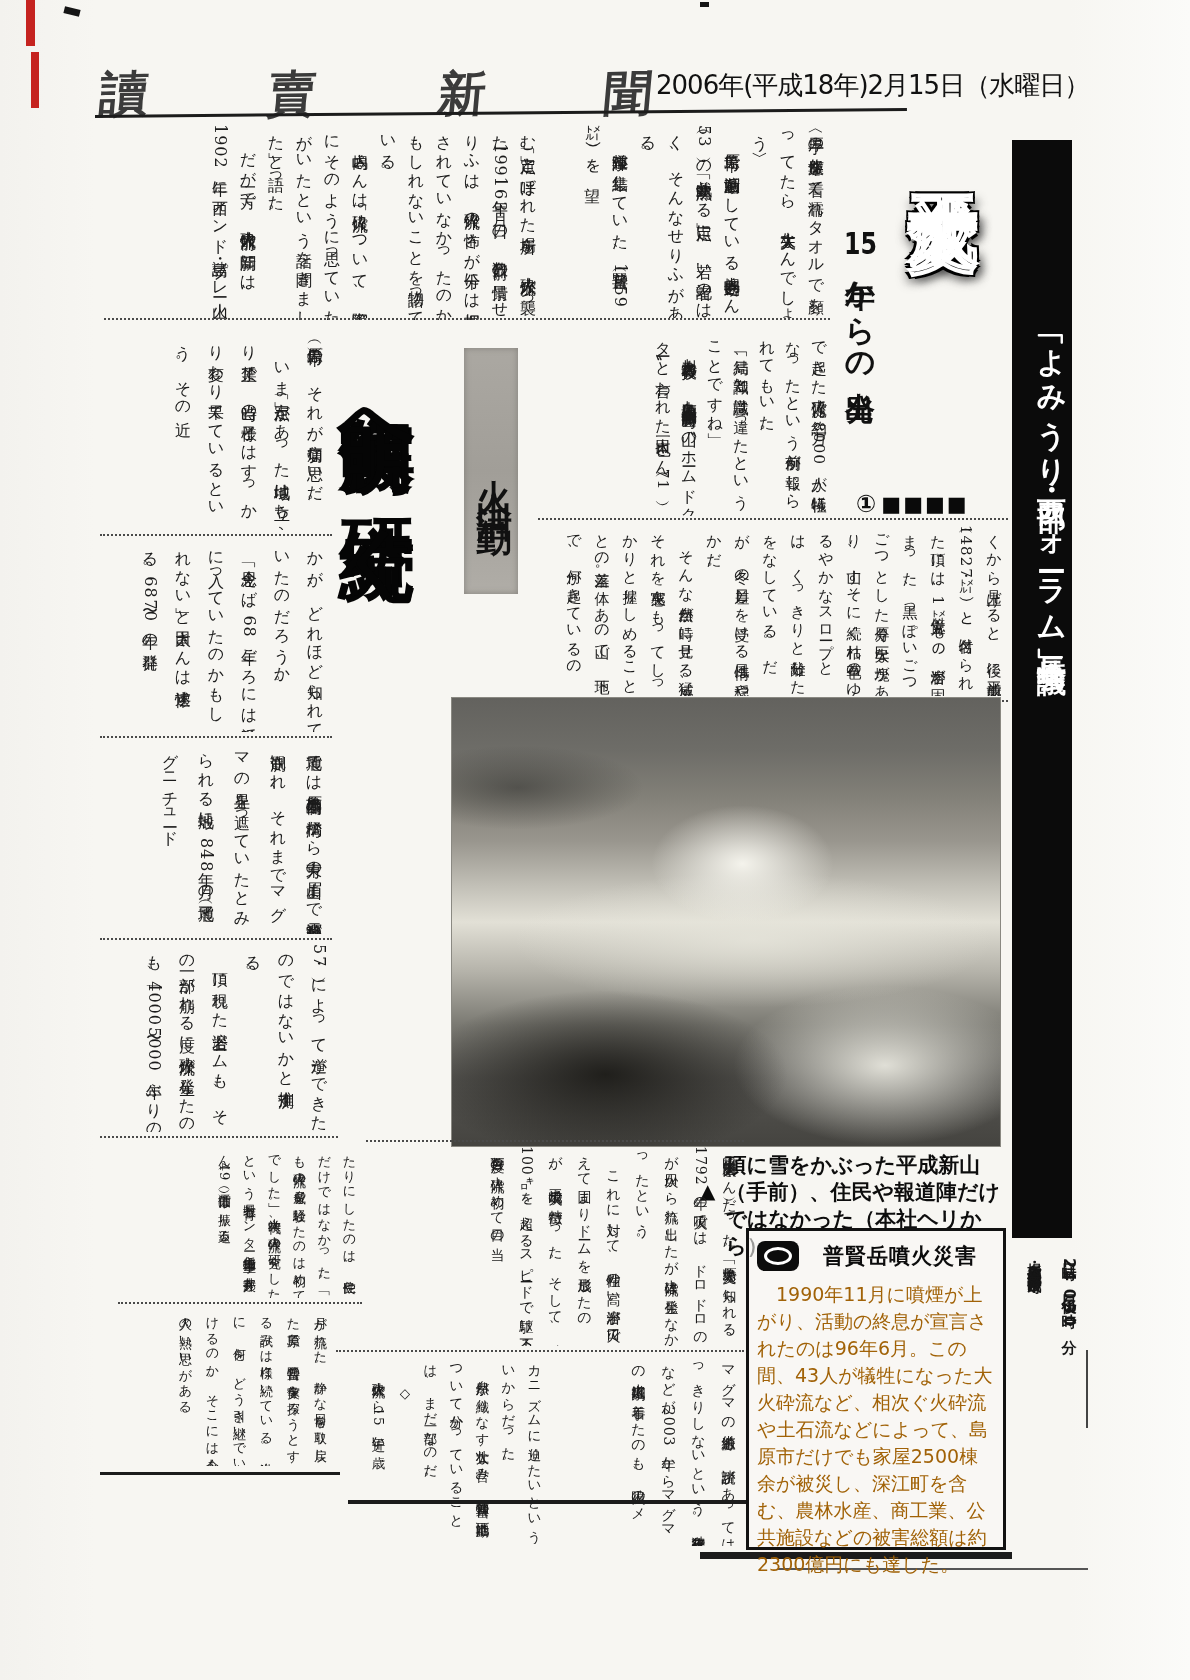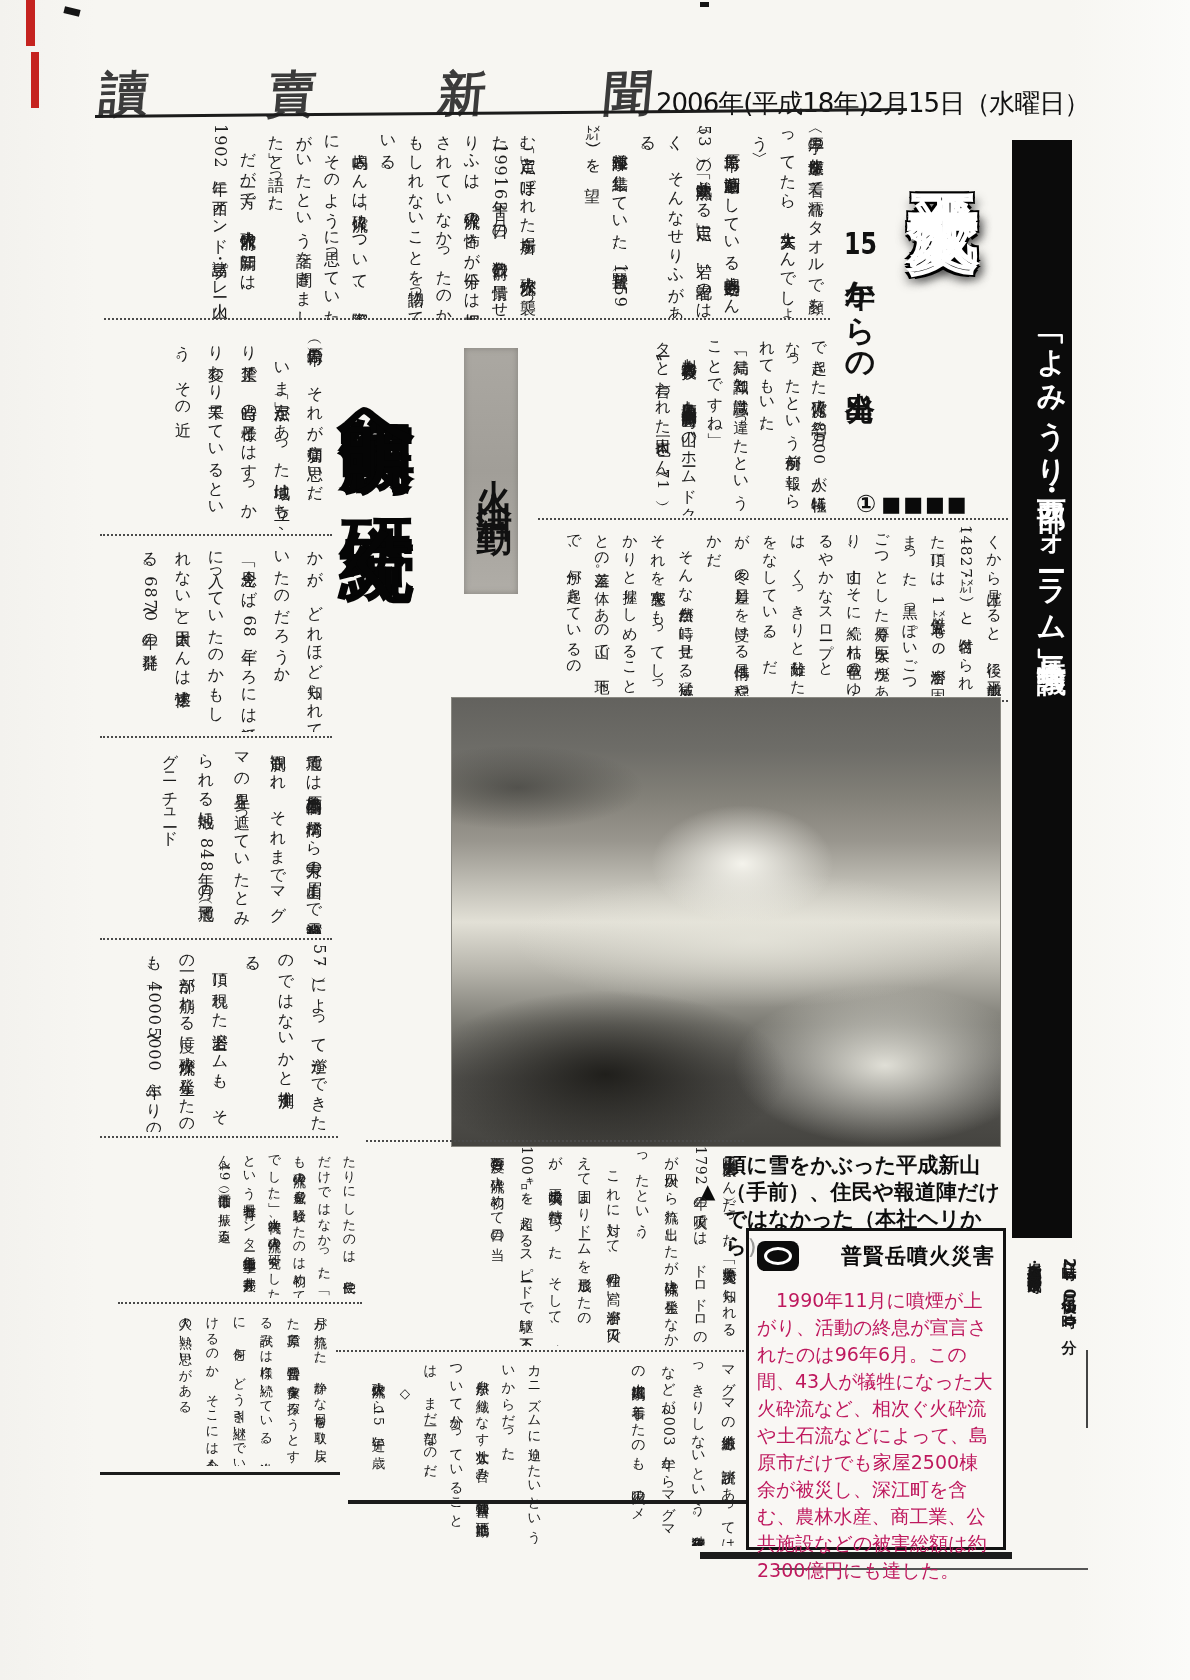--- a/index.html
+++ b/index.html
@@ -15,21 +15,21 @@
     font-family:"DejaVu Serif","Liberation Serif",serif;color:#1b1b1b;
   }
   .dotted{position:absolute;border-top:2px dotted #4a4a4a;height:0;}
   .rule{position:absolute;background:#1c1c1c;}
   .logo-char{
     position:absolute;top:62px;font-size:48px;font-weight:700;color:#222;
     font-family:"DejaVu Serif","Liberation Serif",serif;transform:skewX(-6deg) rotate(-1deg);
     opacity:.88;
   }
   .masthead-date{
-    position:absolute;top:86px;font-size:26px;color:#111;letter-spacing:-1px;
+    position:absolute;top:68px;font-size:26px;color:#111;letter-spacing:-1px;
     font-family:"DejaVu Sans","Liberation Sans",sans-serif;
   }
   .banner{
     position:absolute;left:1012px;top:140px;width:60px;height:1098px;background:#0b0b0b;
     writing-mode:vertical-rl;text-orientation:mixed;color:#fff;font-weight:700;
     font-size:29px;letter-spacing:3px;padding-top:186px;box-sizing:border-box;
     font-family:"DejaVu Sans","Liberation Sans",sans-serif;text-align:left;
   }
   .big-title{
     position:absolute;left:892px;top:140px;width:100px;height:330px;
@@ -78,28 +78,28 @@
     position:absolute;left:700px;top:1152px;width:304px;display:flex;gap:10px;
     font-family:"DejaVu Sans","Liberation Sans",sans-serif;
   }
   .caption .tri{font-size:20px;line-height:27px;padding-top:26px;color:#0a0a0a;}
   .caption .txt{font-size:21px;font-weight:700;line-height:27px;color:#0d0d0d;letter-spacing:0;}
   .info-box{
     position:absolute;left:746px;top:1228px;width:260px;height:322px;
     border:3px solid #121212;box-sizing:border-box;padding:10px 8px 6px 8px;
     font-family:"DejaVu Sans","Liberation Sans",sans-serif;background:rgba(250,249,245,.6);
   }
-  .info-box .hd{display:flex;align-items:center;gap:24px;justify-content:space-between;}
+  .info-box .hd{display:flex;align-items:center;gap:24px;}
   .mark-icon{
     width:42px;height:30px;background:#0c0c0c;border-radius:8px;flex:0 0 auto;
     display:flex;align-items:center;justify-content:center;
   }
   .mark-icon i{display:block;width:22px;height:12px;border:3px solid #fff;border-radius:50%;}
   .info-box .ttl{font-size:21px;font-weight:700;color:#0c0c0c;letter-spacing:1px;}
-  .info-box .bd{margin-top:16px;font-size:19px;line-height:27px;color:#be185d;white-space:pre-line;}
+  .info-box .bd{margin-top:10px;font-size:19px;line-height:27px;color:#a16207;white-space:pre-line;}
   .event-col{
     position:absolute;writing-mode:vertical-rl;text-orientation:mixed;
     font-family:"DejaVu Sans","Liberation Sans",sans-serif;font-weight:700;color:#161616;
   }
   .artifact-red{position:absolute;background:#c5231f;}
   .speck{position:absolute;background:#151515;}
 </style>
 </head>
 <body>
 

